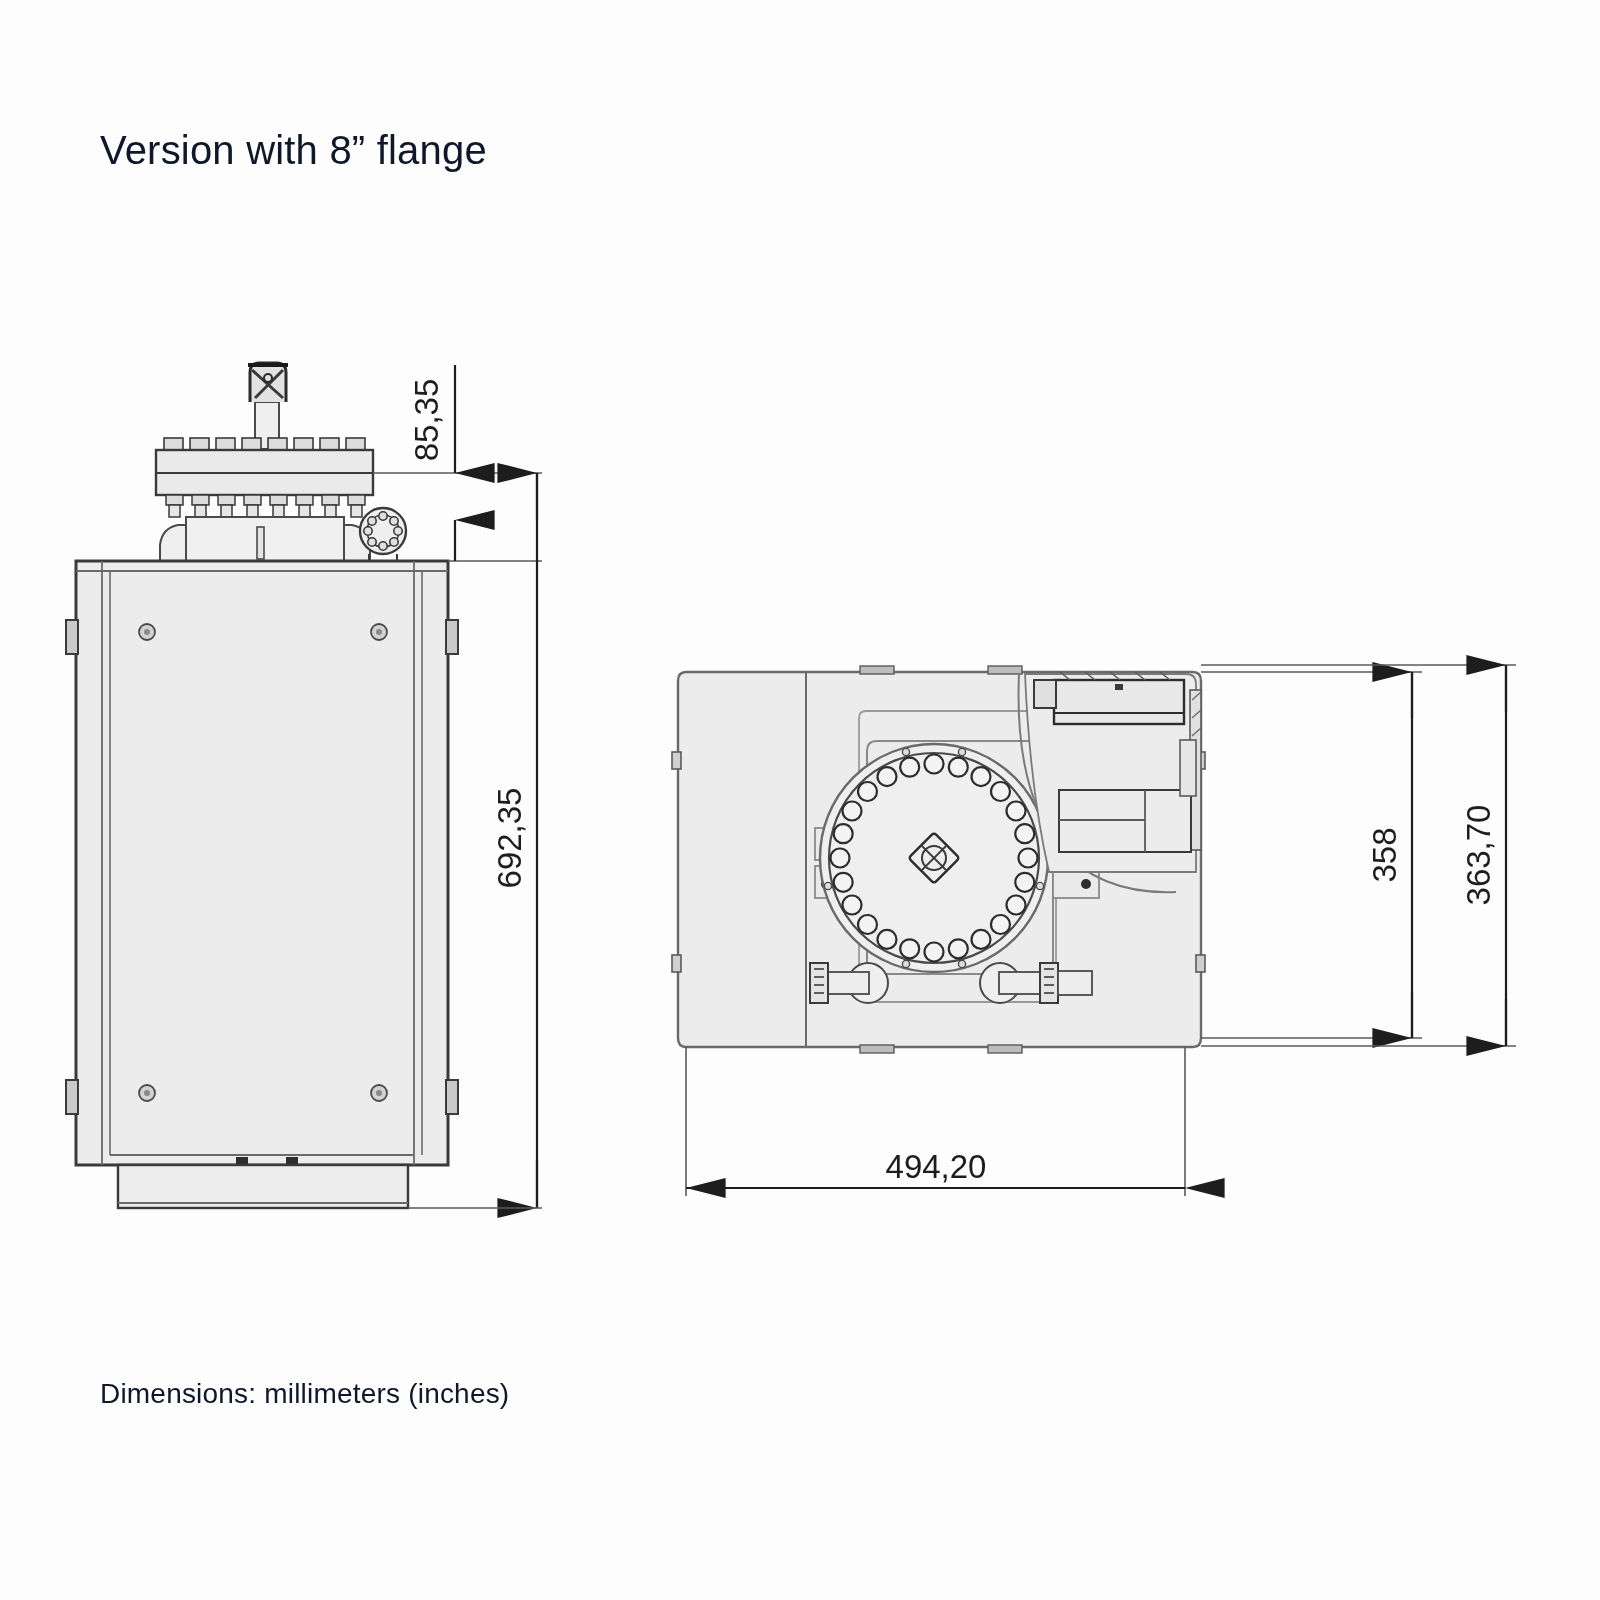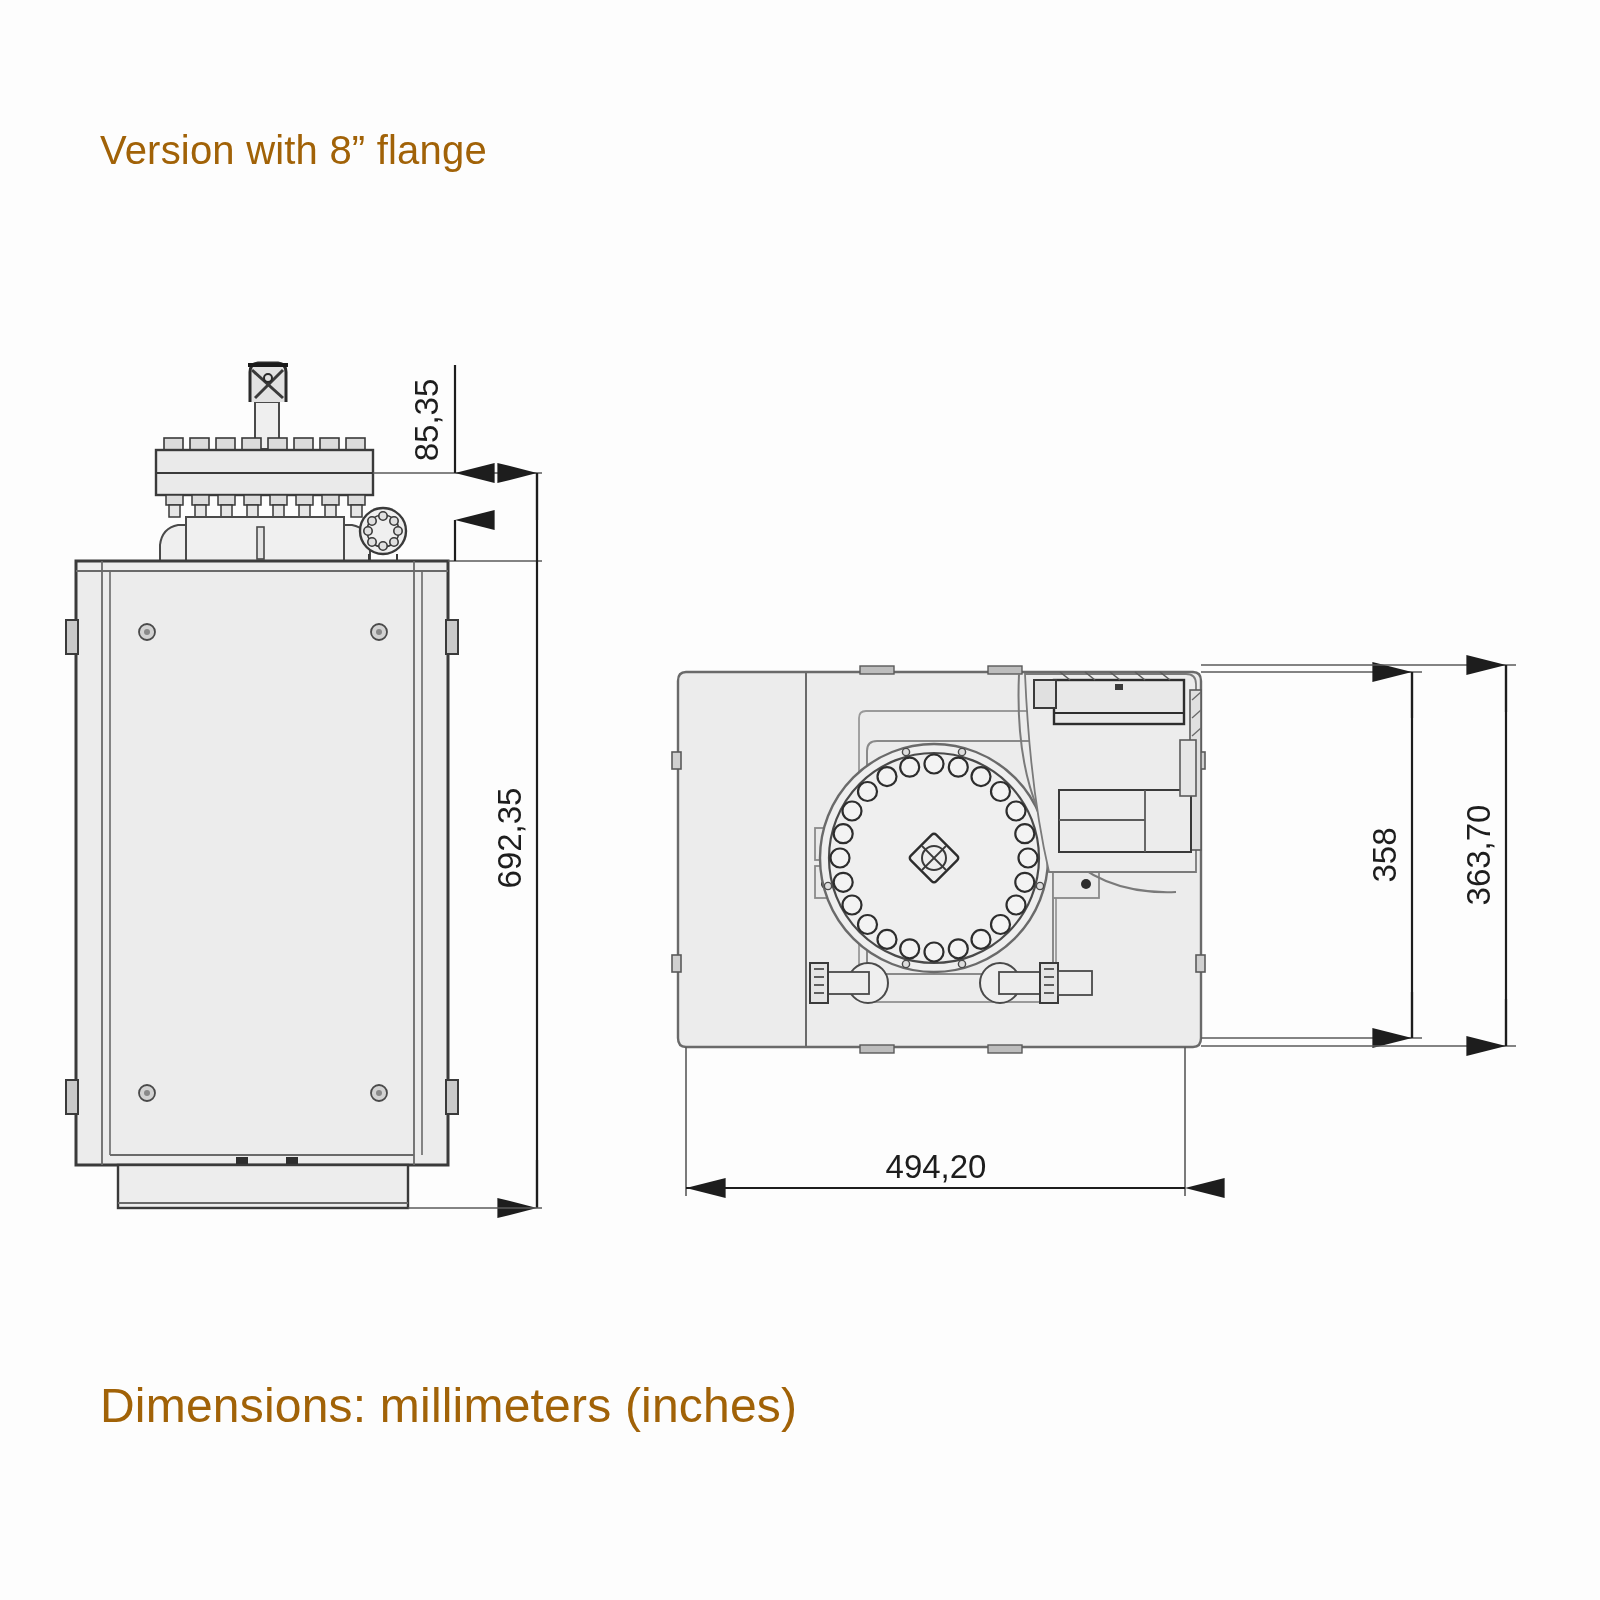--- a/index.html
+++ b/index.html
@@ -14,34 +14,34 @@
     font-family: "Liberation Sans", sans-serif;
     overflow: hidden;
   }
   #root {
     position: absolute;
     inset: 0;
     background: #fdfdfd;
   }
   .caption {
     position: absolute;
-    color: #a16207;
+    color: #0f172a;
     font-weight: 400;
     white-space: nowrap;
     letter-spacing: 0.2px;
   }
   #title-text {
     left: 100px;
     top: 128px;
     font-size: 40px;
   }
   #footer-text {
     left: 100px;
     top: 1378px;
-    font-size: 48px;
+    font-size: 28px;
   }
   svg#drawing {
     position: absolute;
     left: 0;
     top: 0;
     width: 1600px;
     height: 1600px;
     display: block;
   }
   .dimlabel {

